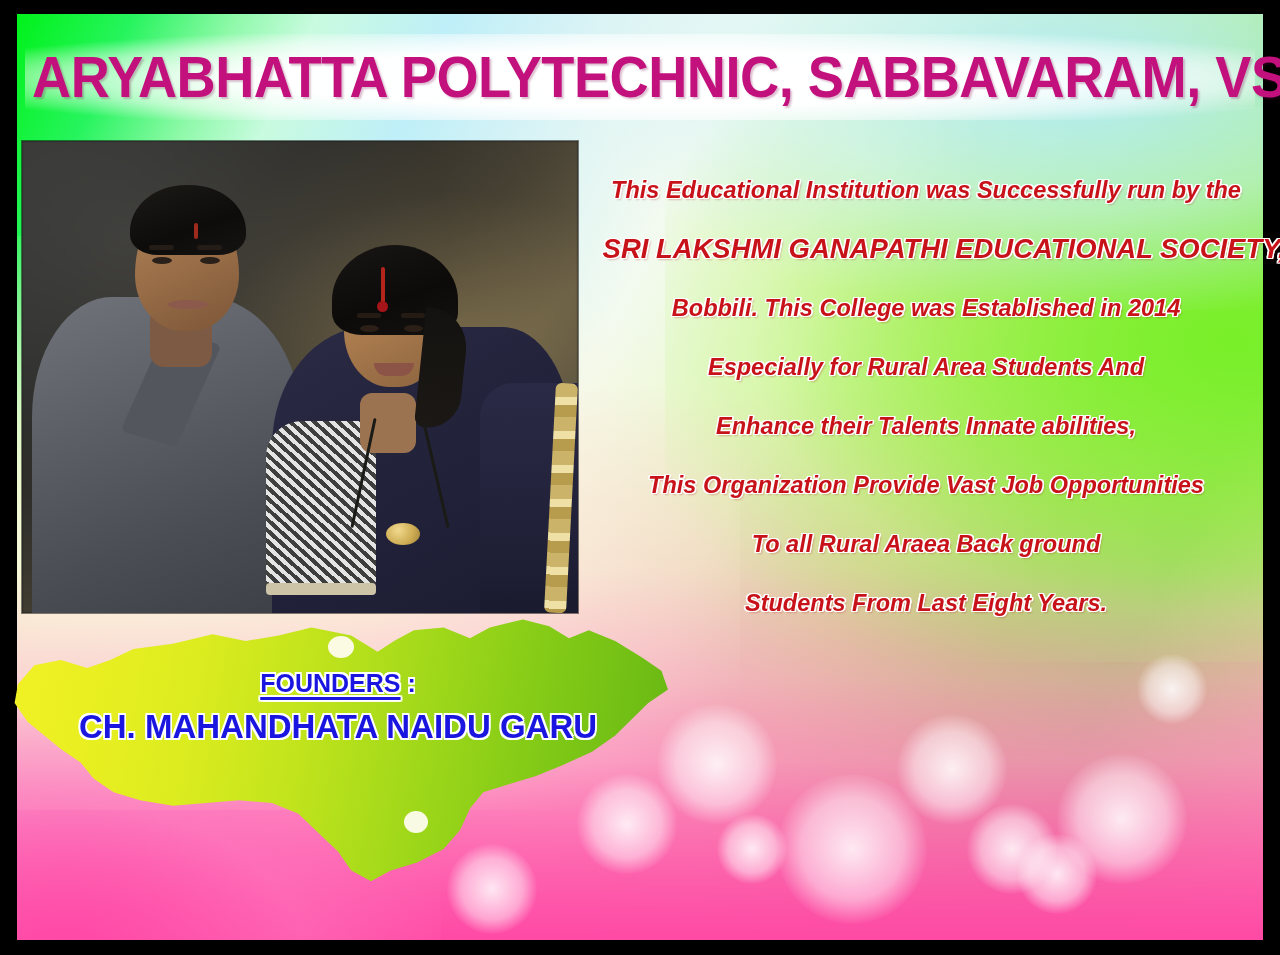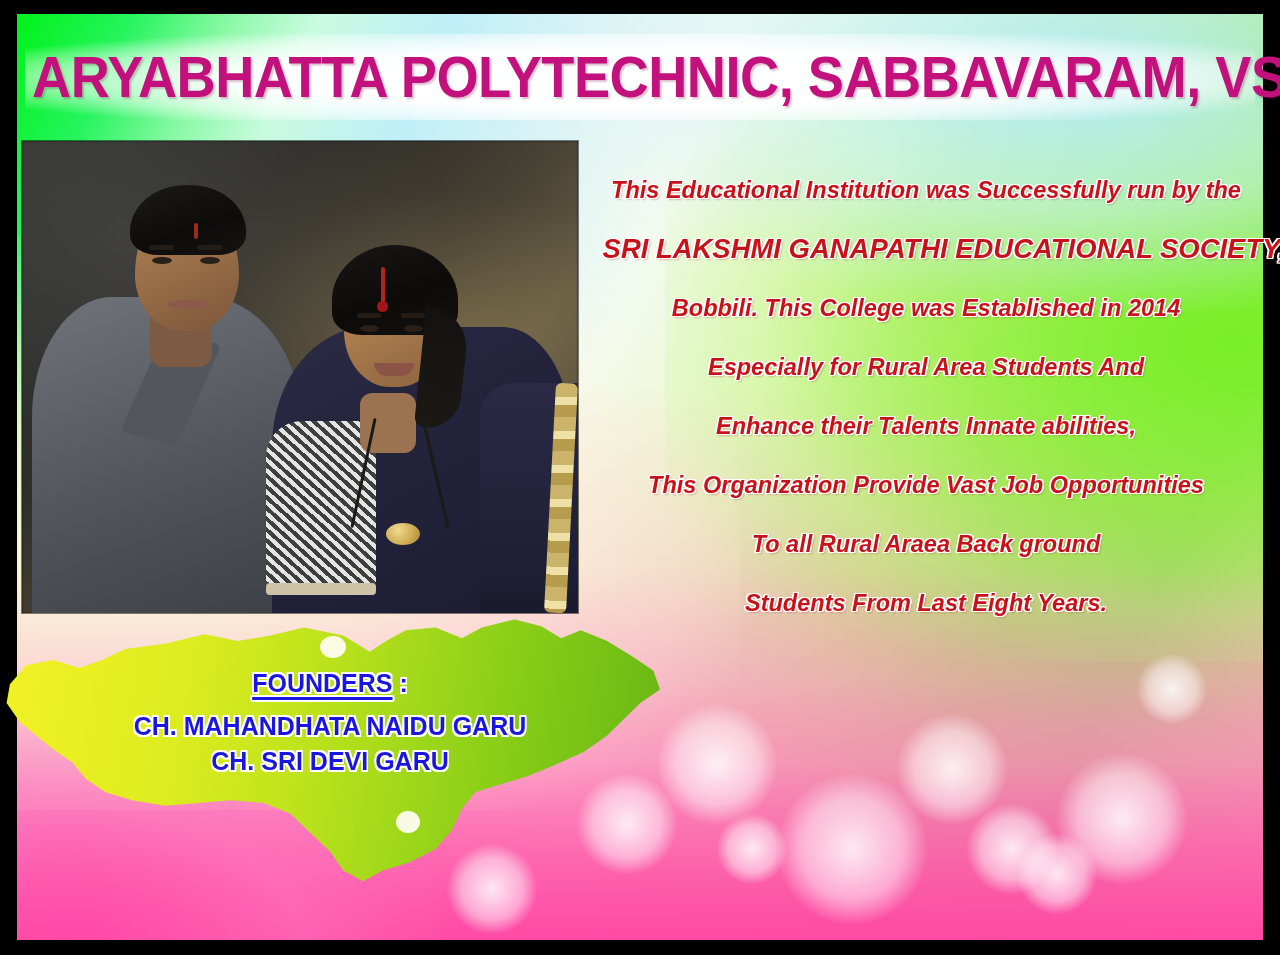--- a/index.html
+++ b/index.html
@@ -363,21 +363,21 @@
       0 -1.4px 0 #fff, 0 1.4px 0 #fff,
       2px 2px 2px rgba(160,0,0,0.25);
   }
   .body-text .line.big {
     font-size: 28px;
   }
 
   
   .map-wrap {
     position: absolute;
-    left: 0; top: 614px;
+    left: 8px; top: 614px;
     width: 660px; height: 270px;
   }
   .map-blob {
     position: absolute;
     inset: 0;
     background: linear-gradient(100deg,
       #f2f225 0%, #e9ef21 14%, #dcec1f 28%,
       #c2e41c 44%, #a3d91a 60%, #86cc17 76%,
       #72bf15 90%, #64b313 100%);
     filter: blur(0.3px);
@@ -406,21 +406,21 @@
   .founders {
     position: absolute;
     left: 0; top: 0;
     width: 660px;
     text-align: center;
     padding-top: 52px;
   }
   .founders .f-line {
     color: #1a16e0;
     font-weight: bold;
-    font-size: 25px;
+    font-size: 33px;
     line-height: 35px;
     white-space: nowrap;
     font-family: "Liberation Sans Narrow", "Liberation Sans", sans-serif;
     text-shadow:
       -1.6px -1.6px 0 #fff,  1.6px -1.6px 0 #fff,
       -1.6px  1.6px 0 #fff,  1.6px  1.6px 0 #fff,
       -1.6px 0 0 #fff, 1.6px 0 0 #fff,
       0 -1.6px 0 #fff, 0 1.6px 0 #fff;
   }
   .founders .f-head {
@@ -509,17 +509,16 @@
   </div>
 
   <div class="map-wrap">
     <div class="map-blob"></div>
     <div class="map-notch-1"></div>
     <div class="map-notch-2"></div>
 
     <div class="founders">
       <div class="f-line f-head"><span class="u">FOUNDERS</span><span> :</span></div>
       <div class="f-line">CH. MAHANDHATA NAIDU GARU</div>
-      <div class="f-line">CH. SRI DEVI GARU</div>
     </div>
   </div>
 
 </div>
 
 </body></html>

